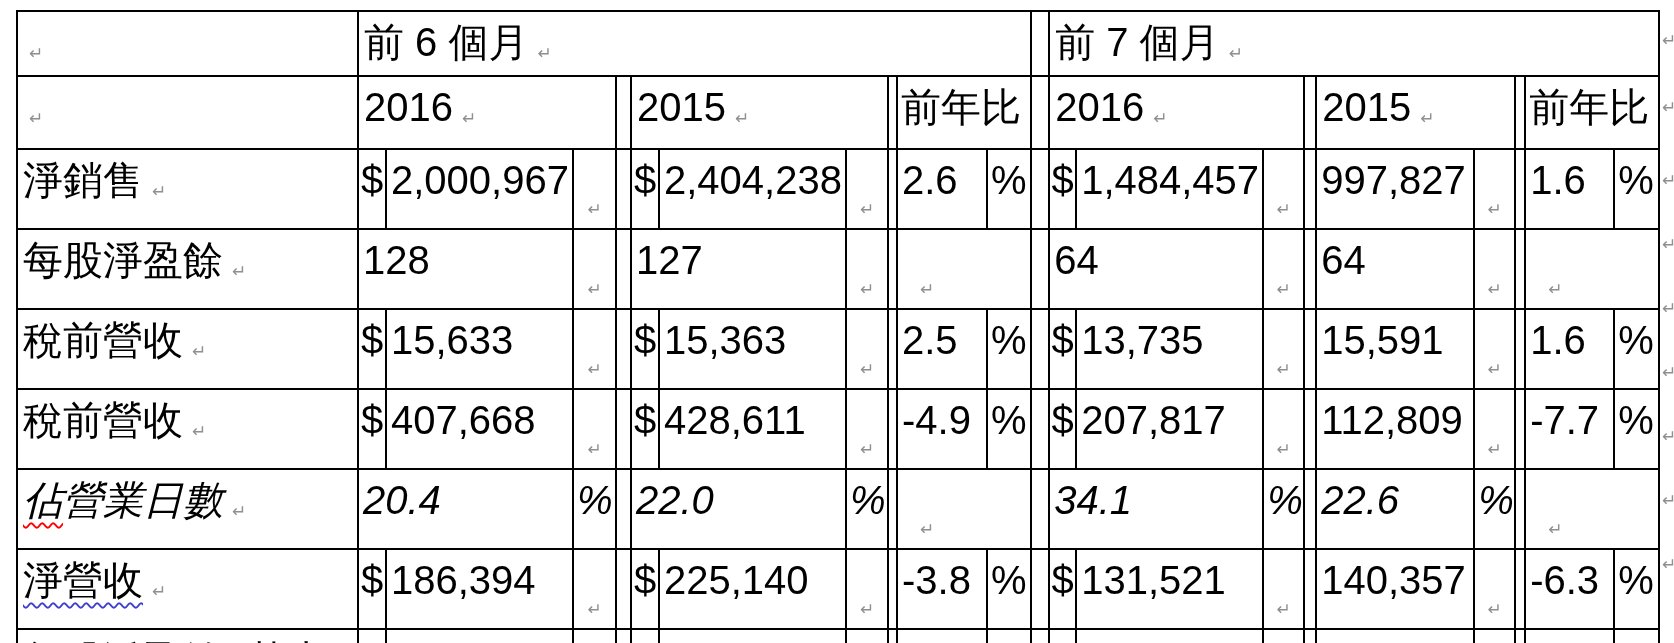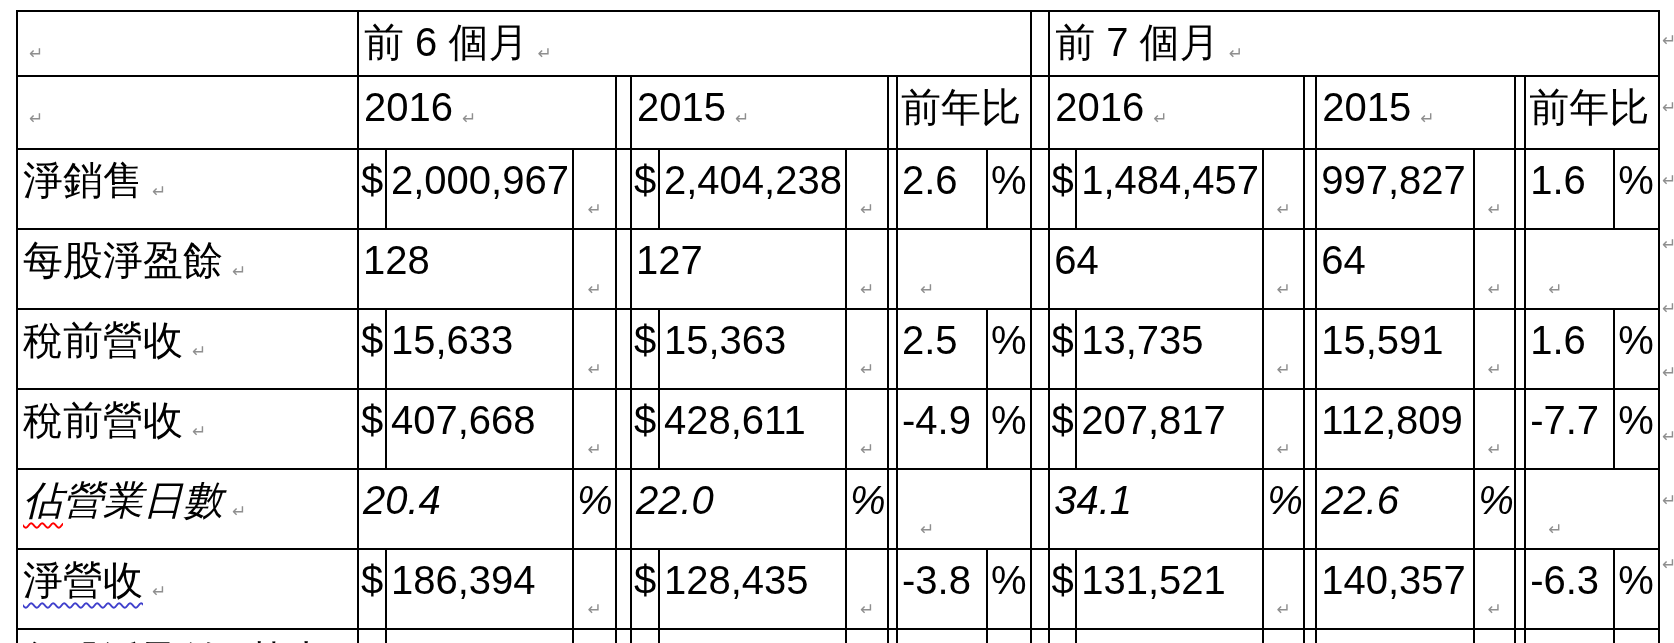--- a/index.html
+++ b/index.html
@@ -197,21 +197,21 @@
     <td colspan="2" class="emp"><span class="mk">↵</span></td>
   </tr>
 
   <tr style="height:64px">
     <td class="lbl"><span class="sq-blue">淨營收</span><span class="mk">↵</span></td>
     <td class="dol"><span>$</span></td>
     <td class="num"><span>186,394</span></td>
     <td class="smc"><span class="mk">↵</span></td>
     <td class="sep"></td>
     <td class="dol"><span>$</span></td>
-    <td class="num"><span>128,435</span></td>
+    <td class="num"><span>225,140</span></td>
     <td class="smc"><span class="mk">↵</span></td>
     <td class="sep"></td>
     <td class="num"><span>-3.8</span></td>
     <td class="pct"><span>%</span></td>
     <td class="sep"></td>
     <td class="dol"><span>$</span></td>
     <td class="num"><span>131,521</span></td>
     <td class="smc"><span class="mk">↵</span></td>
     <td class="sep"></td>
     <td class="num"><span>140,357</span></td>

